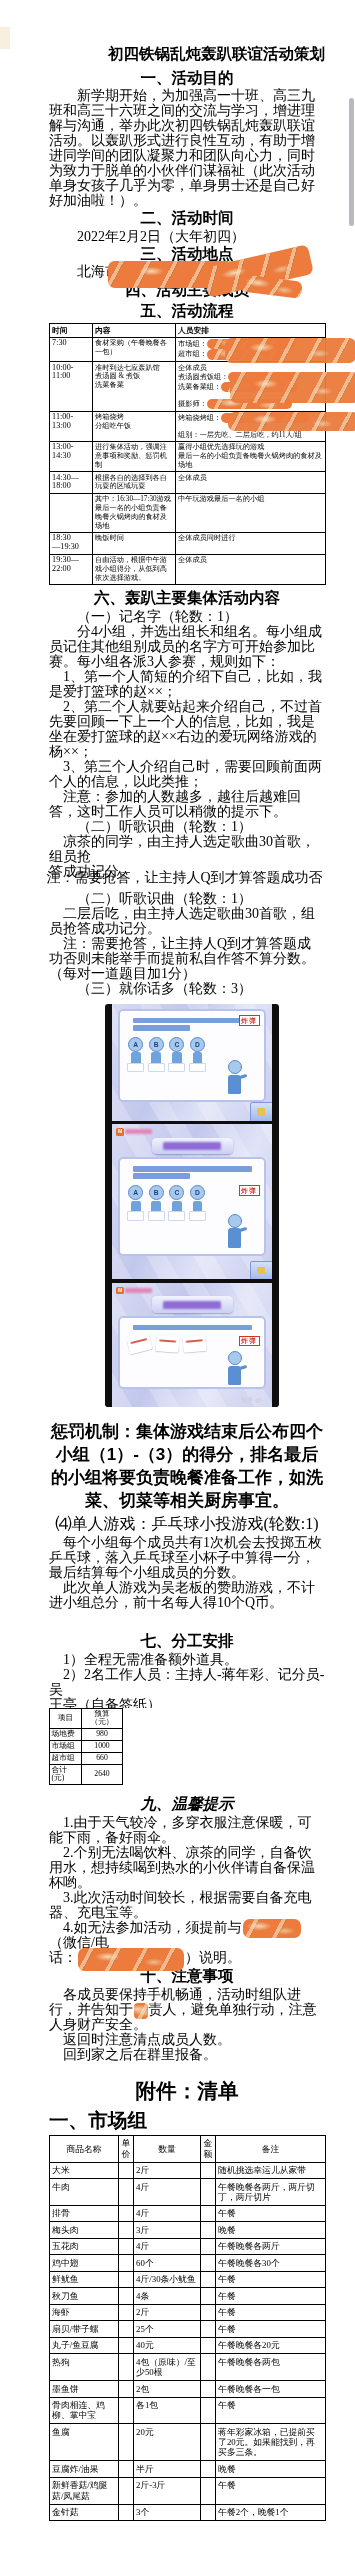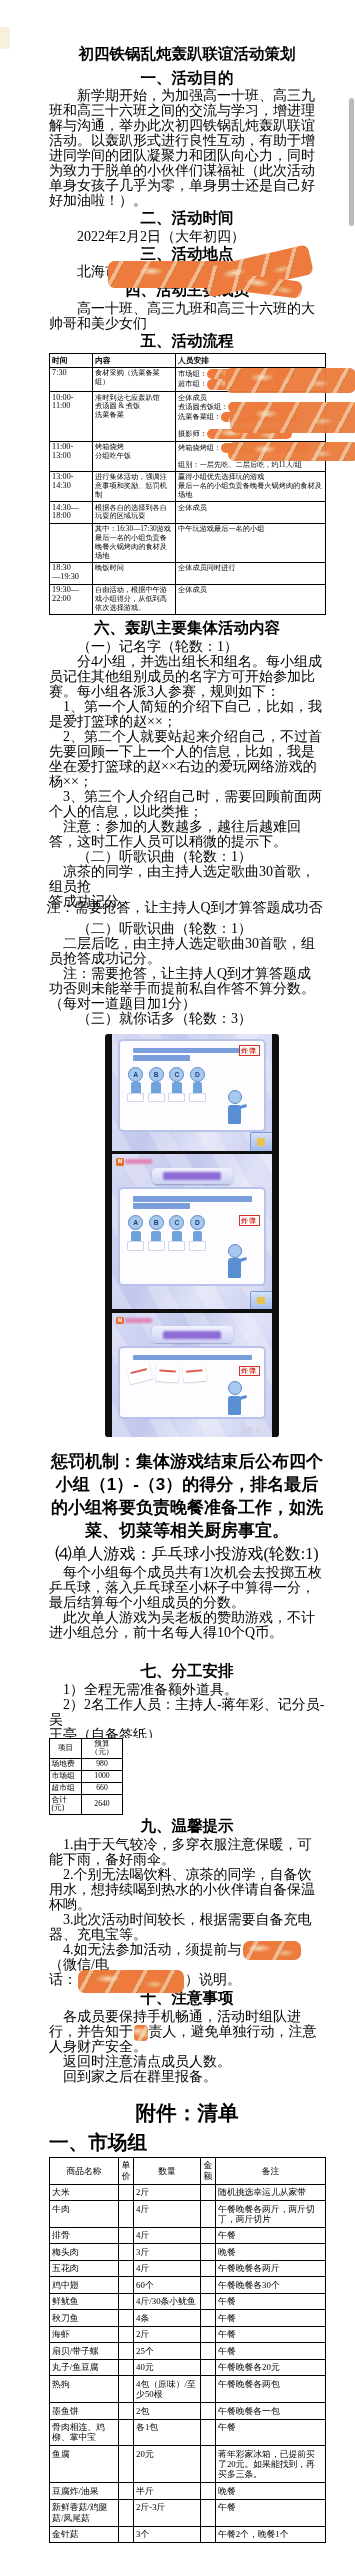--- a/index.html
+++ b/index.html
@@ -1,19 +1,19 @@
 <!DOCTYPE html>
 <html style="font-size:8.2px"><head>
 <meta charset="utf-8">
 <style>
   html,body{margin:0;padding:0;background:#ffffff;}
   .page{position:relative;width:355px;min-height:3055px;background:#fff;overflow:hidden;
         font-family:"Liberation Serif","DejaVu Serif",serif;color:#000;}
   .doc{padding:44px 30px 20.6px 49px;font-size:14px;line-height:15px;}
-  .title{font:bold 15.5px/19.6px "Liberation Sans","DejaVu Sans",sans-serif;text-align:center;margin:0 0 4.1px 0;}
+  .title{font:bold 15.5px/19.6px "Liberation Sans","DejaVu Sans",sans-serif;text-align:right;margin:0 0 4.1px 0;}
   .sec{font:bold 15.5px/20.6px "Liberation Sans","DejaVu Sans",sans-serif;margin:0;text-align:center;}
   p{margin:0;}
   .ind1{text-indent:1em;}
   .ind2{text-indent:2em;}
   .line{white-space:nowrap;}
   
   .redact{display:inline-block;vertical-align:middle;background:#ec7b3d;border-radius:6.7px;position:relative;overflow:hidden;}
   .redact::before{content:"";position:absolute;inset:0;background:
     radial-gradient(ellipse 17.5px 6.2px at 28% 38%, rgba(247,240,212,.78), rgba(247,240,212,0) 72%),
     radial-gradient(ellipse 14.4px 5.7px at 72% 62%, rgba(238,228,190,.62), rgba(238,228,190,0) 70%),
@@ -114,39 +114,38 @@
 
     <div class="sec">三、活动地点</div>
     <div class="addr-wrap">
       <span class="ind2" style="padding-left:2em;">北海市</span>
       <span class="redact abs" style="left:59px;top:-3.1px;width:155px;height:27px;"></span>
       <span class="redact abs" style="left:155px;top:-8.2px;width:108px;height:30px;transform:rotate(-13deg);"></span>
       <span class="redact abs" style="left:191px;top:13.4px;width:62px;height:16.5px;transform:rotate(7deg);"></span>
     </div>
 
     <div class="sec">四、活动主要成员</div>
-    <p class="ind2">高一十班、高三九班和高三十六班的大帅哥和美少女们</p>
 
     <div class="sec">五、活动流程</div>
 
     <table class="sched">
       <colgroup>
           <col style="width:43px">
           <col style="width:83px">
           <col style="width:150px">
         </colgroup>
       <tbody>
           <tr>
         <th>时间</th>
         <th>内容</th>
         <th>人员安排</th>
       </tr>
       <tr>
         <td class="time-col">7:30</td>
-        <td>食材采购（洗菜备菜组）</td>
+        <td>食材采购（午餐晚餐各一包）</td>
         <td class="cell-rel">
           <div class="line"><span>市场组：</span><span class="redact" style="width:88px;height:10.3px;"></span></div>
           <div class="line"><span>超市组：</span><span class="redact" style="width:77px;height:10.3px;"></span></div>
           <span class="redact abs" style="left:49px;top:0;width:131px;height:25px;opacity:.95;"></span>
         </td>
       </tr>
       <tr>
         <td class="time-col">10:00-11:00</td>
         <td>
           <div>准时到达七应轰趴馆</div>
@@ -389,21 +388,21 @@
             <td class="v">660</td>
           </tr>
 
           <tr>
             <td>合计(元)</td>
             <td class="v">2640</td>
           </tr>
         </tbody>
     </table>
 
-    <div class="sec" style="margin-top:1px;">九、温馨提示</div>
+    <div class="sec" style="margin-top:9px;font-style:italic;">九、温馨提示</div>
     <p class="ind1">1.由于天气较冷，多穿衣服注意保暖，可能下雨，备好雨伞。</p>
     <p class="ind1">2.个别无法喝饮料、凉茶的同学，自备饮用水，想持续喝到热水的小伙伴请自备保温杯哟。</p>
     <p class="ind1">3.此次活动时间较长，根据需要自备充电器、充电宝等。</p>
     <p class="ind1">
       <span>4.如无法参加活动，须提前与</span><span class="redact" style="width:58px;height:19.6px;margin:-3.1px 1px;"></span><span>（微信/电</span><br>
       <span>话：</span><span class="redact" style="width:106px;height:23px;margin:-4.1px 1px;"></span><span>）说明。</span>
     </p>
 
     <div class="sec">十、注意事项</div>
     <p class="ind1">

